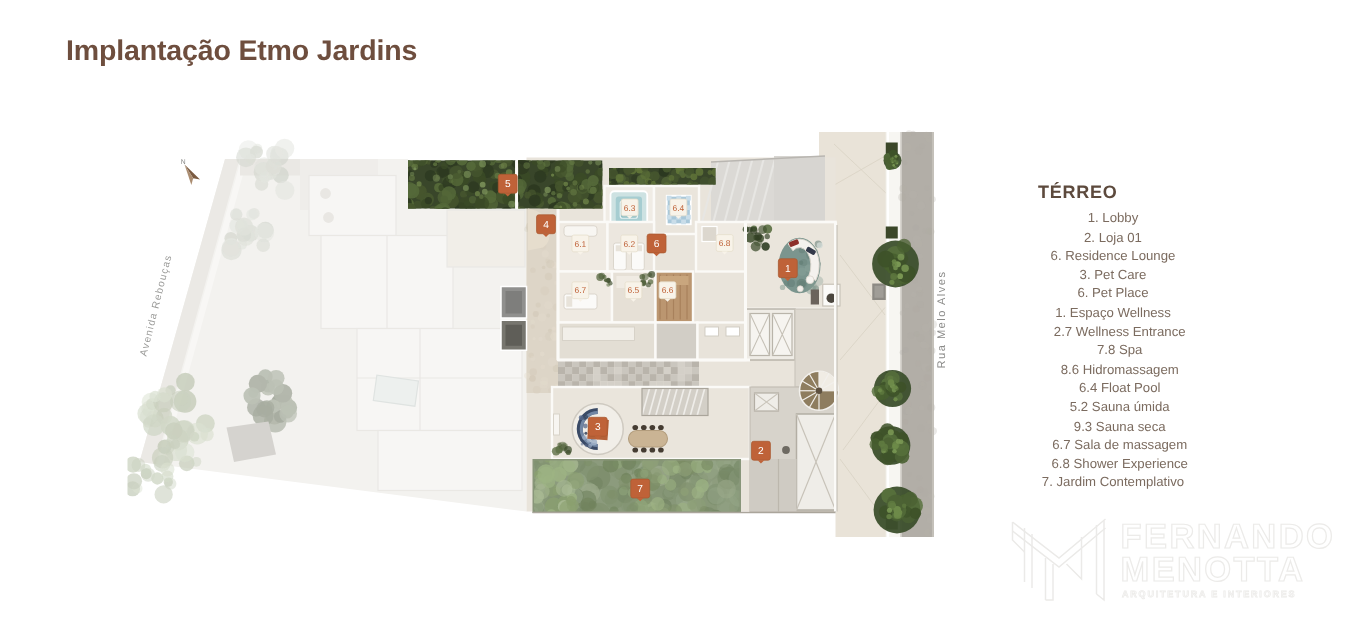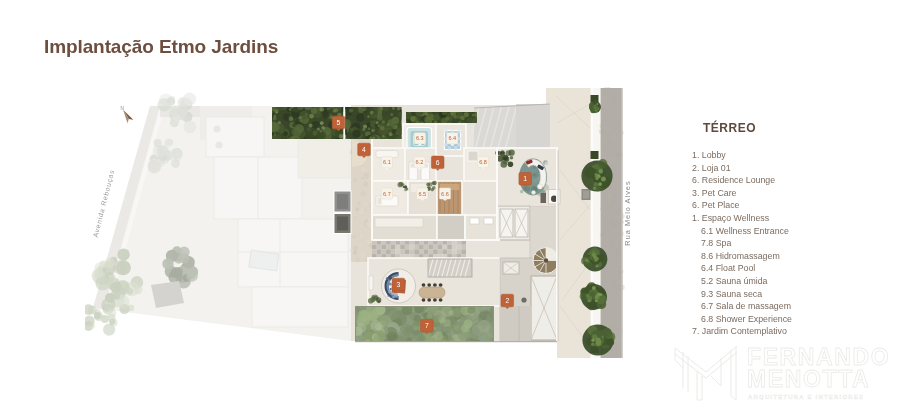--- a/index.html
+++ b/index.html
@@ -1,24 +1,24 @@
 <!DOCTYPE html>
 <html lang="pt"><head>
 <meta charset="utf-8">
 <title>Implantação Etmo Jardins</title>
 <style>
   html,body { margin:0; padding:0; background:#ffffff; }
   body { width:900px; height:415px; position:relative; overflow:hidden;
          font-family:"Liberation Sans", sans-serif; }
-  .title { position:absolute; left:44px; top:36px; font-size:19px; font-weight:bold;
+  .title { position:absolute; left:44px; top:24px; font-size:19px; font-weight:bold;
             color:#6e4e3e; letter-spacing:-0.1px; }
   .legend { position:absolute; left:692px; top:115px; color:#7b6b5f; }
-  .legend h2 { margin:6px 0 0 11px; font-size:12px; font-weight:bold; color:#5d4a3d;
+  .legend h2 { margin:6px 0 0 0; font-size:12px; font-weight:bold; color:#5d4a3d;
                letter-spacing:0.5px; }
-  .legend ul { list-style:none; margin:14px 0 0 0; padding:0; font-size:8.8px; line-height:12.6px; }
+  .legend ul { list-style:none; margin:4px 0 0 0; padding:0; font-size:8.8px; line-height:12.6px;text-align:center; }
   .legend li.sub { padding-left:9px; }
   .wm { position:absolute; color:transparent; -webkit-text-stroke:0.8px #ecebe9;
          font-weight:bold; line-height:1; white-space:nowrap; }
 </style>
 </head>
 <body>
 
 <div class="title">Implantação Etmo Jardins</div>
 
 <svg width="640" height="340" viewBox="85 80 640 340" style="position:absolute;left:85px;top:80px;" xmlns="http://www.w3.org/2000/svg">
@@ -1559,21 +1559,21 @@
 
   <h2>TÉRREO</h2>
 
   <ul>
     <li>1. Lobby</li>
     <li>2. Loja 01</li>
     <li>6. Residence Lounge</li>
     <li>3. Pet Care</li>
     <li>6. Pet Place</li>
     <li>1. Espaço Wellness</li>
-    <li class="sub">6.1 Wellness Entrance</li>
+    <li class="sub">2.7 Wellness Entrance</li>
     <li class="sub">7.8 Spa</li>
     <li class="sub">8.6 Hidromassagem</li>
     <li class="sub">6.4 Float Pool</li>
     <li class="sub">5.2 Sauna úmida</li>
     <li class="sub">9.3 Sauna seca</li>
     <li class="sub">6.7 Sala de massagem</li>
     <li class="sub">6.8 Shower Experience</li>
     <li>7. Jardim Contemplativo</li>
   </ul>
 </div>

